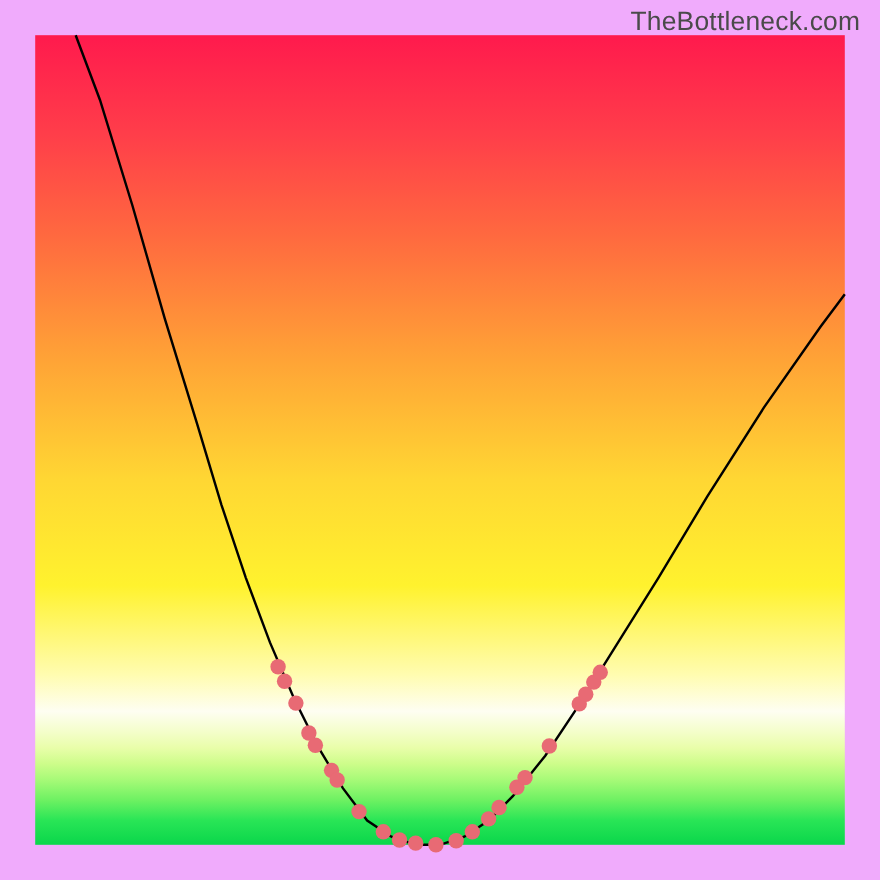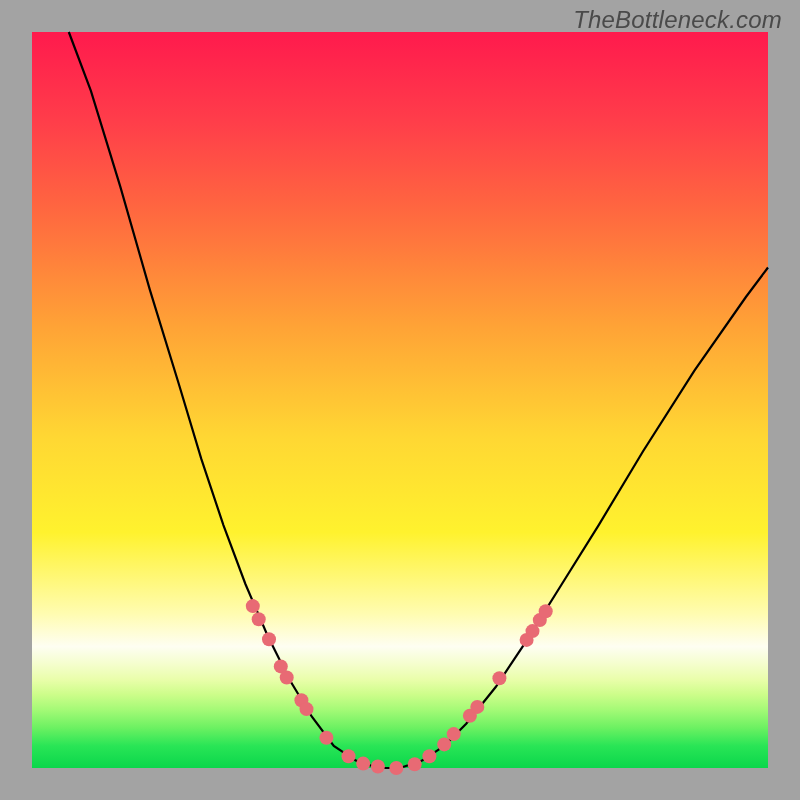--- a/index.html
+++ b/index.html
@@ -7,22 +7,21 @@
     padding: 0;
     width: 800px;
     height: 800px;
     overflow: hidden;
     background: #000;
     font-family: Arial, Helvetica, sans-serif;
   }
   .frame {
     position: absolute;
     inset: 0;
-    background: #a3a3a3;
-    font-style: italic;
+    background: #f0abfc;
   }
   .plot-area {
     position: absolute;
     left: 32px;
     top: 32px;
     width: 736px;
     height: 736px;
     background: linear-gradient(
       to bottom,
       #ff1a4d 0%,

